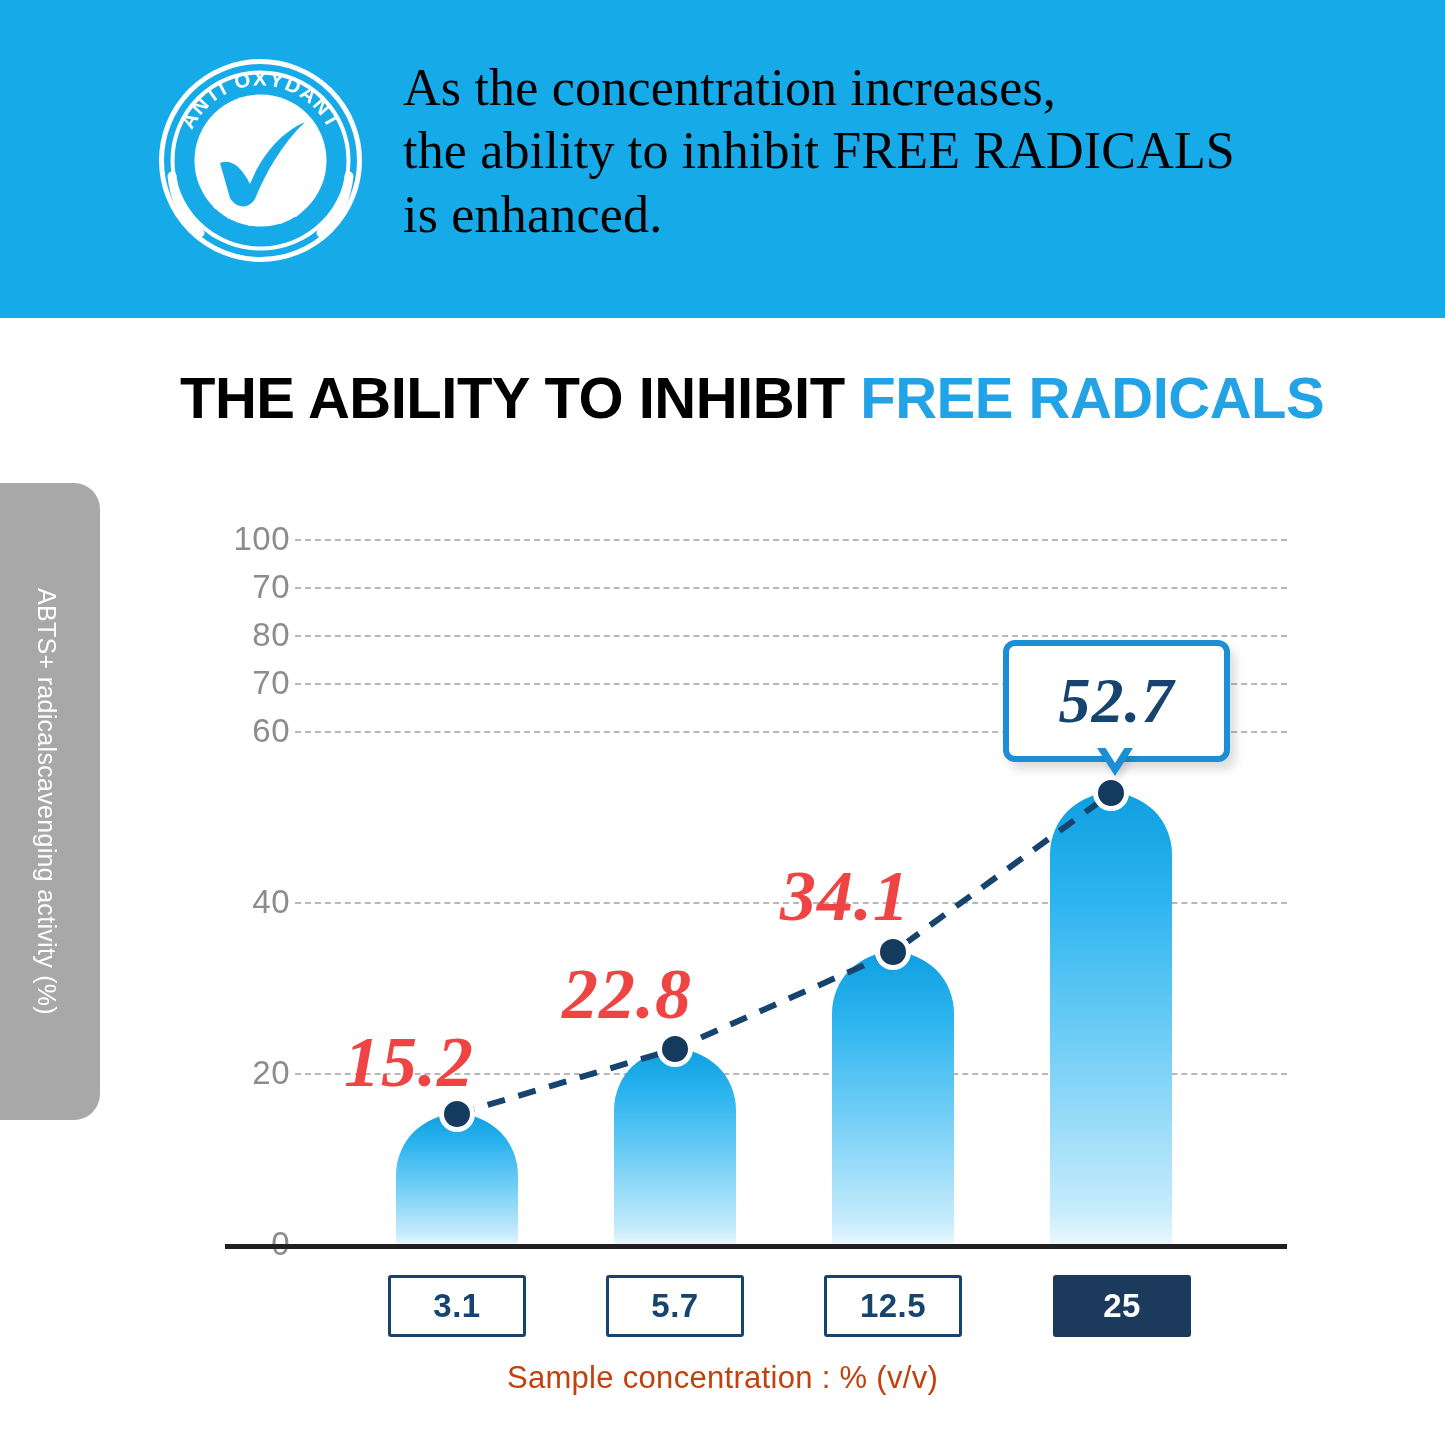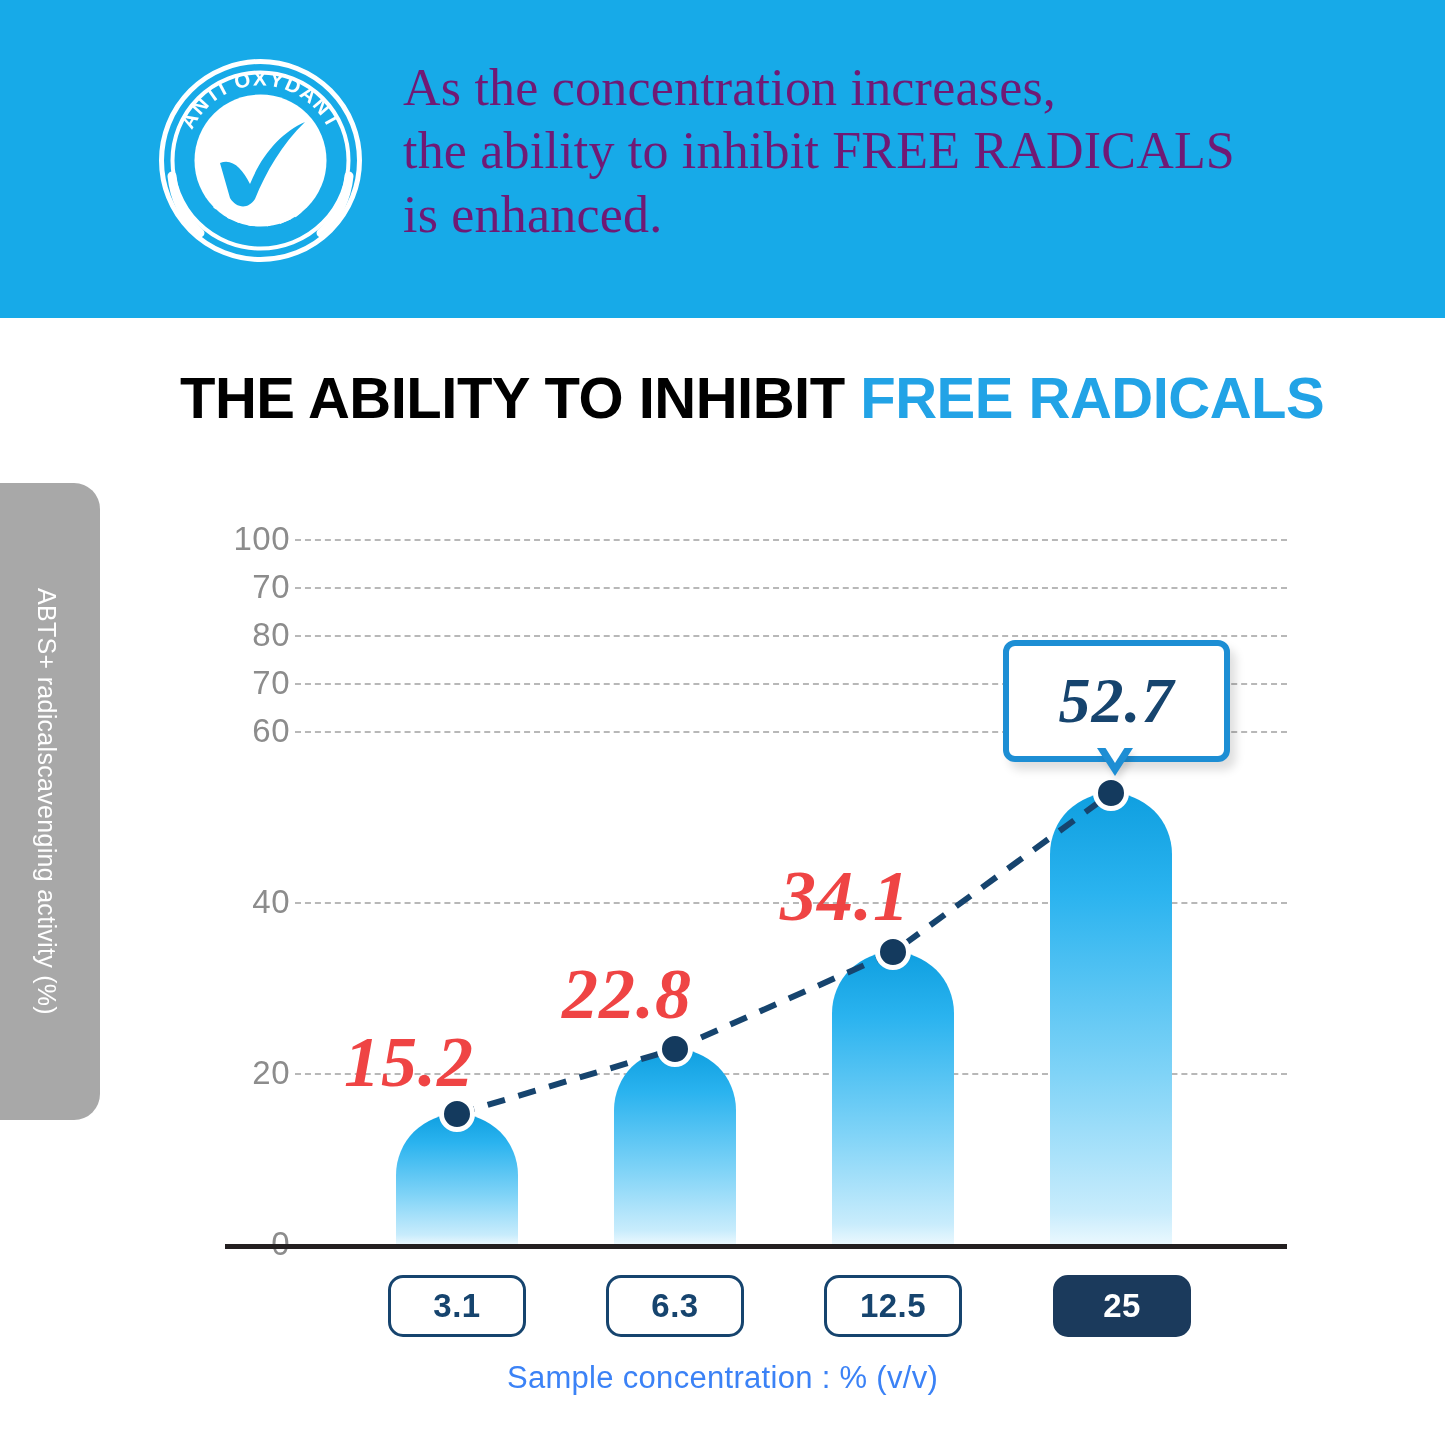--- a/index.html
+++ b/index.html
@@ -14,21 +14,21 @@
   
   .banner{
     position:absolute;left:0;top:0;width:1445px;height:318px;
     background:#17aae8;
   }
   .seal{
     position:absolute;left:158px;top:58px;width:205px;height:205px;
   }
   .headline{
     position:absolute;left:403px;top:56px;width:940px;
-    color:#701a75;
+    color:#000000;
     font-family:"Liberation Serif", serif;
     font-size:52px;
     line-height:1.22;
     font-weight:400;
     letter-spacing:0.2px;
   }
   .headline .ln{display:block;white-space:nowrap;}
 
   
   .chart-title{
@@ -138,36 +138,36 @@
     border-left:12px solid transparent;
     border-right:12px solid transparent;
     border-top:19px solid #ffffff;
   }
 
   
   .xchip{
     position:absolute;top:1275px;
     width:132px;height:56px;
     border:3px solid #16446e;
-    border-radius:15px;
+    border-radius:3px;
     background:#ffffff;
     color:#16446e;
     font-weight:bold;
     font-size:33px;
     display:flex;align-items:center;justify-content:center;
     transform:translateX(-50%);
     letter-spacing:0.5px;
   }
   .xchip.active{
     background:#1b3a5c;border-color:#1b3a5c;color:#ffffff;margin-left:11px;
   }
   .xaxis-title{
     position:absolute;top:1360px;left:0;width:1445px;
     text-align:center;
-    color:#3b82f6;
+    color:#c2410c;
     font-size:31px;
     letter-spacing:0.3px;
   }
 </style>
 </head>
 <body>
 
 <div class="banner">
 
   <div class="seal">
@@ -250,17 +250,17 @@
 </div>
 
 <div class="callout">
   <span class="callout-value">52.7</span>
 </div>
 <div class="callout-tail"></div>
 <div class="callout-tail-in"></div>
 
 <div id="xchips">
     <div class="xchip" style="left: 457px;">3.1</div>
-    <div class="xchip" style="left: 675px;">6.3</div>
+    <div class="xchip" style="left: 675px;">5.7</div>
     <div class="xchip" style="left: 893px;">12.5</div>
     <div class="xchip active" style="left: 1111px;">25</div>
   </div>
 <div class="xaxis-title">Sample concentration : % (v/v)</div>
 
 </body></html>

